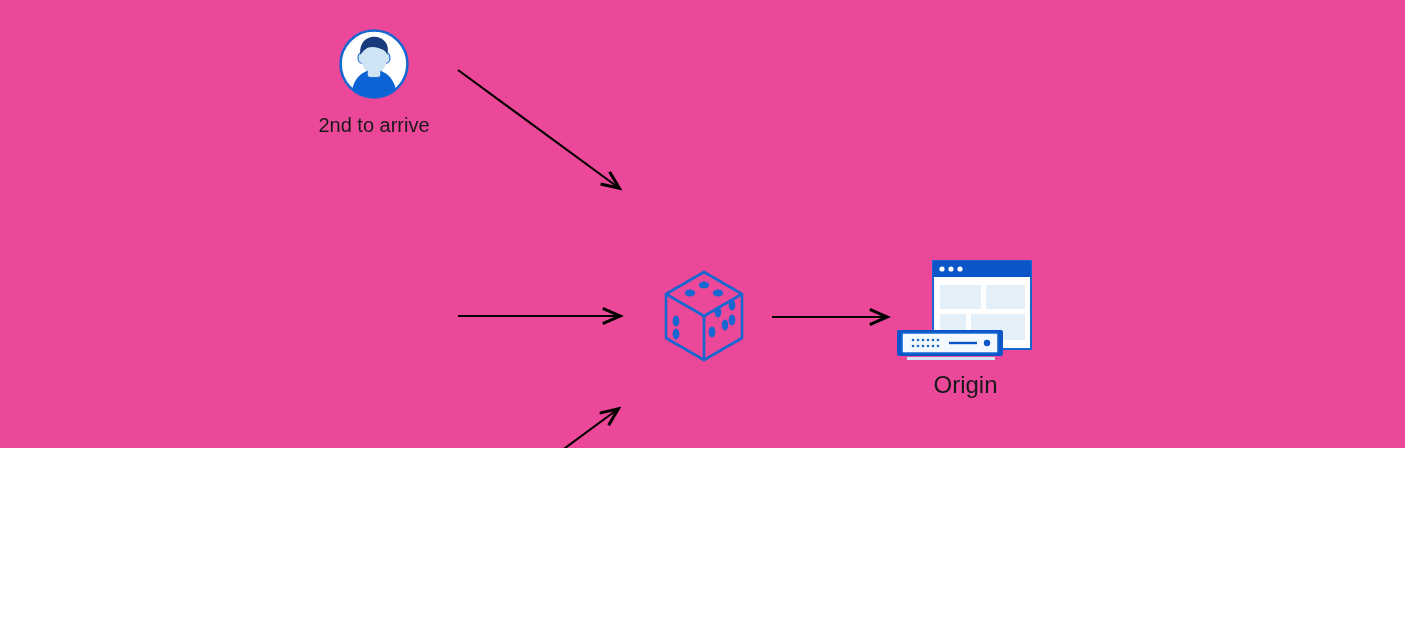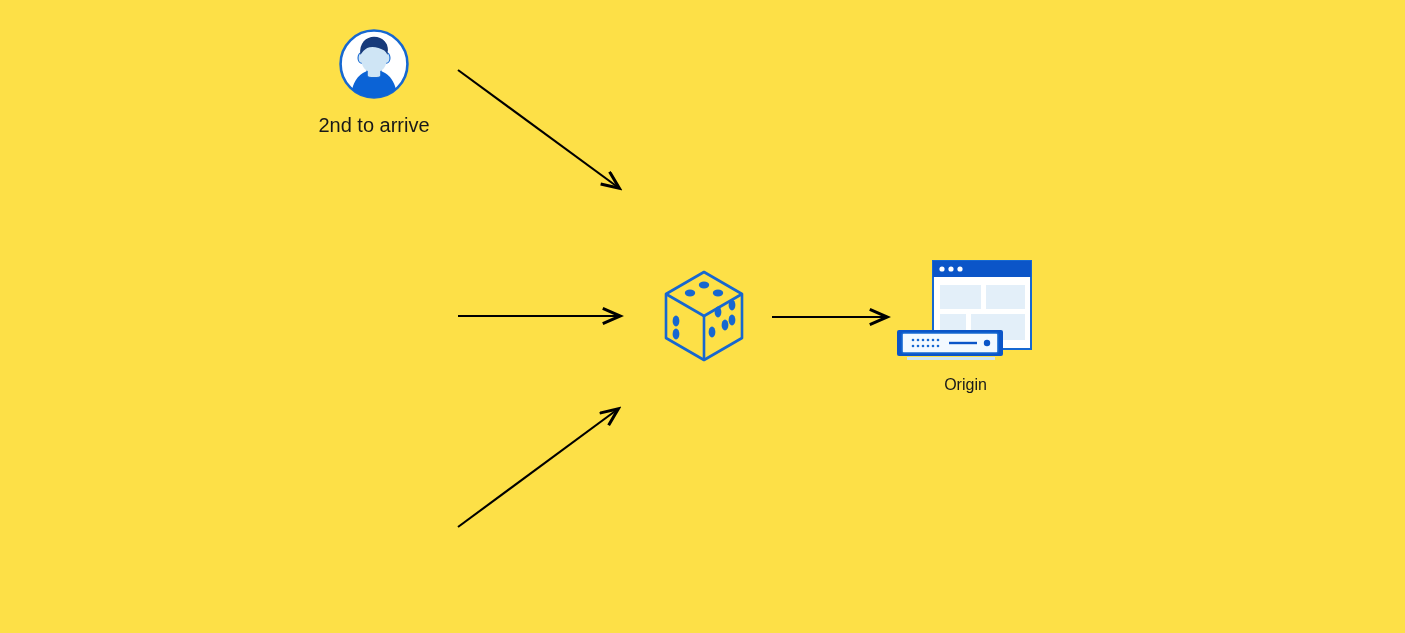--- a/index.html
+++ b/index.html
@@ -6,22 +6,22 @@
     margin: 0;
     padding: 0;
     background: #ffffff;
   }
   body {
     font-family: "Liberation Sans", sans-serif;
   }
   #canvas {
     position: relative;
     width: 1405px;
-    height: 633px;
-    background: #fde047;
+    height: 448px;
+    background: #ec4899;
     overflow: hidden;
   }
   .node {
     position: absolute;
     display: flex;
     flex-direction: column;
     align-items: center;
   }
   .avatar {
     width: 76px;
@@ -60,21 +60,21 @@
     display: flex;
     flex-direction: column;
     align-items: center;
   }
   .origin-art {
     width: 145px;
     height: 108px;
     position: relative;
   }
   .origin-label {
-    font-size: 16px;
+    font-size: 24px;
     line-height: 24px;
     color: #18191a;
     margin-top: 10px;
     white-space: nowrap;
   }
 </style>
 </head>
 <body>
 
 <div id="canvas">

